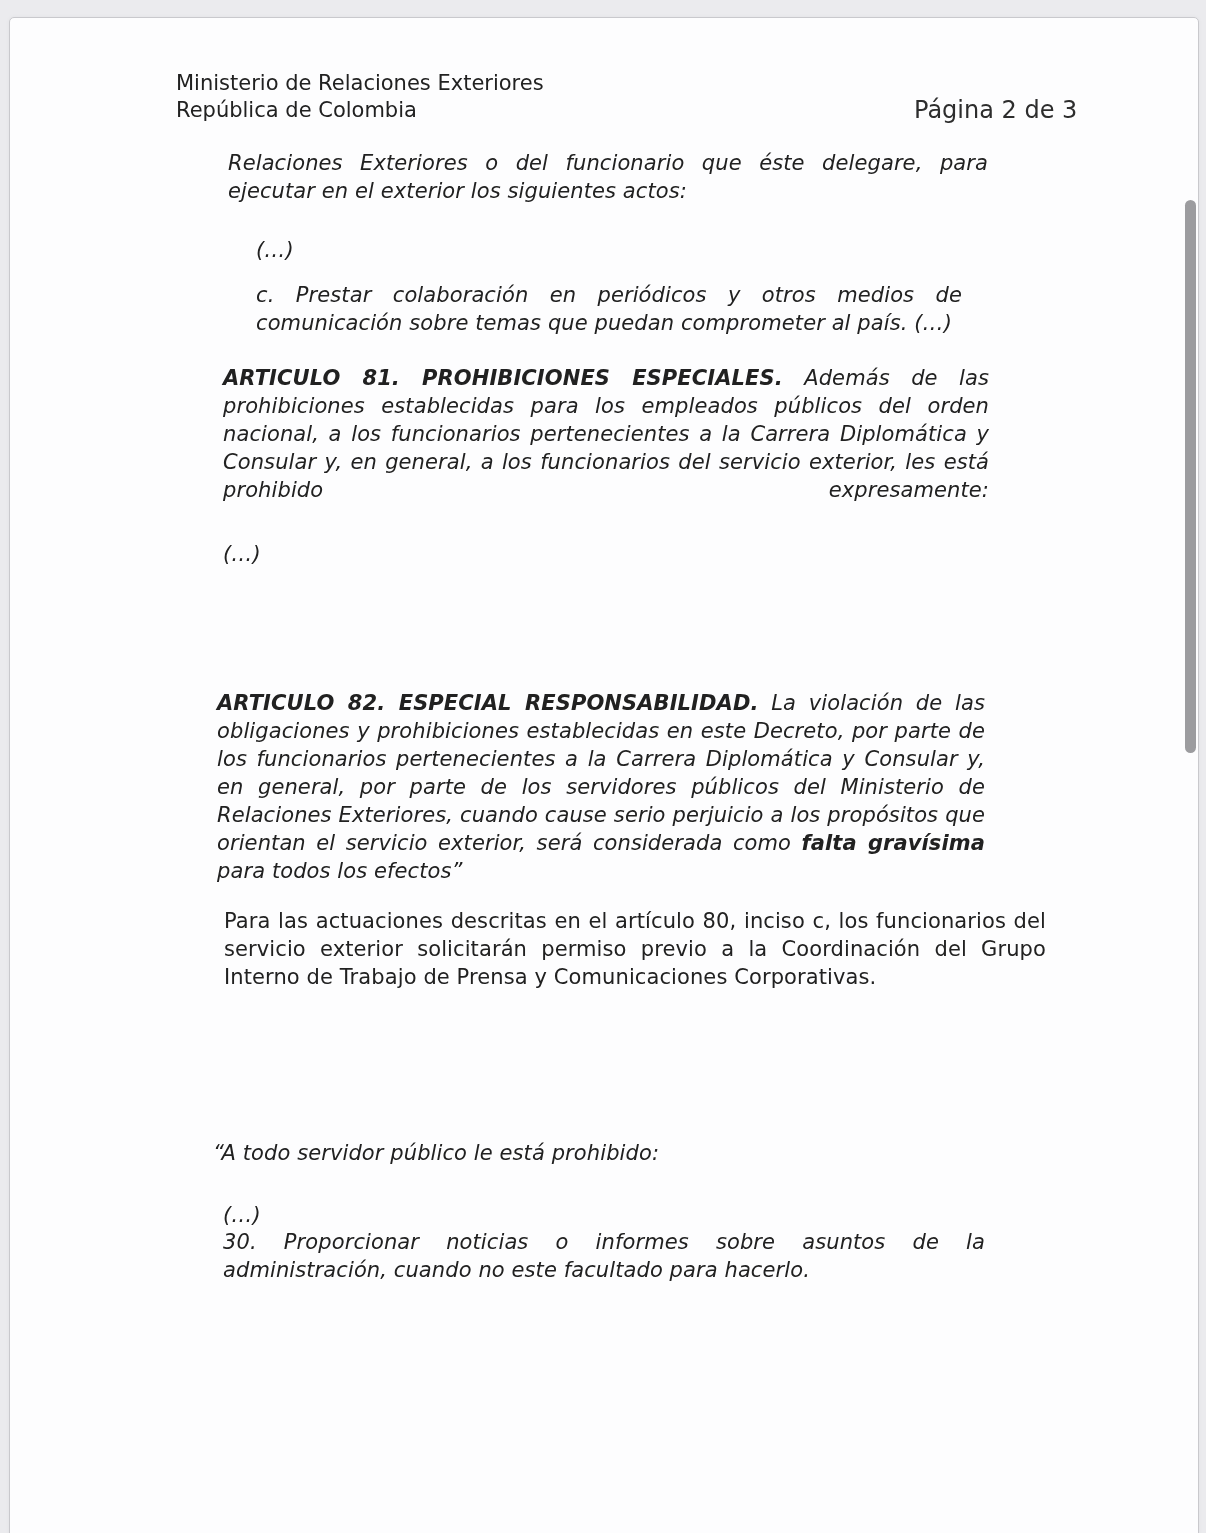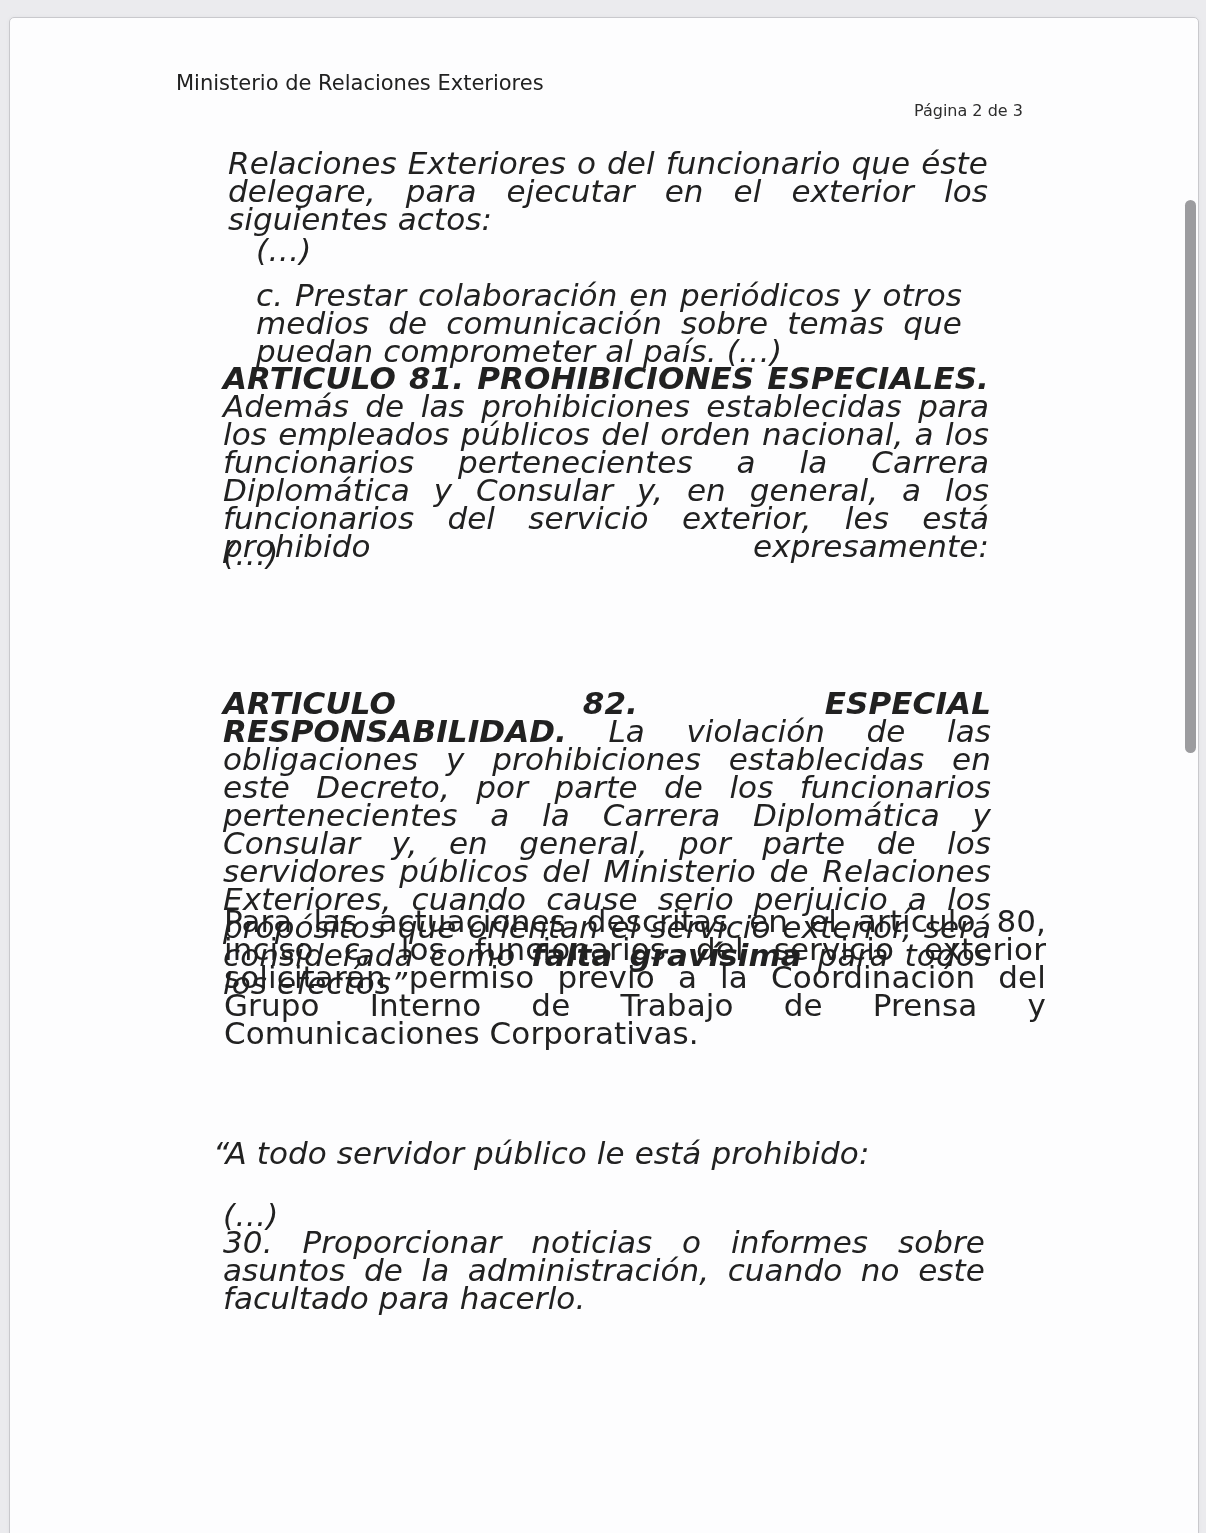--- a/index.html
+++ b/index.html
@@ -36,42 +36,42 @@
     left: 166px;
     top: 52px;
     font-size: 21px;
     line-height: 27px;
     color: #2d2d2d;
   }
   .hdr-page {
     position: absolute;
     left: 904px;
     top: 79px;
-    font-size: 16px;
+    font-size: 24px;
     line-height: 27px;
     color: #2d2d2d;
   }
   .para {
     position: absolute;
     margin: 0;
-    font-size: 31px;
+    font-size: 21px;
     line-height: 28px;
     text-align: justify;
     letter-spacing: 0.1px;
   }
   .it { font-style: italic; }
   .jlast { text-align-last: justify; }
   .bold-lead { font-weight: bold; }
   .p1       { left: 218px; top: 131px;  width: 760px; }
   .ell1     { left: 246px; top: 218px; }
   .p-c      { left: 246px; top: 263px;  width: 706px; }
   .p-art81  { left: 213px; top: 346px;  width: 766px; }
   .ell2     { left: 213px; top: 522px; }
   .p-i      { left: 213px; top: 550px;  width: 762px; }
-  .p-art82  { left: 213px; top: 671px;  width: 768px; }
+  .p-art82  { left: 207px; top: 671px;  width: 768px; }
   .p-para   { left: 214px; top: 889px;  width: 822px; }
   .p-asi    { left: 141px; top: 1034px; width: 897px; }
   .p-quote  { left: 203px; top: 1121px; width: 780px; text-align: left; }
   .ell3     { left: 213px; top: 1183px; }
   .p-30     { left: 213px; top: 1210px; width: 762px; }
   .scroll-thumb {
     position: absolute;
     left: 1185px;
     top: 192px;
     width: 11px;
@@ -81,20 +81,21 @@
   }
 </style>
 </head>
 <body>
 
 <div class="viewer">
   <div class="page">
 
     <div class="hdr">
       <div>Ministerio de Relaciones Exteriores</div>
+      <div>República de Colombia</div>
     </div>
     <div class="hdr-page">Página 2 de 3</div>
 
     <p class="para it p1">Relaciones Exteriores o del funcionario que éste delegare, para ejecutar en el exterior los siguientes actos:</p>
 
     <p class="para it ell1">(…)</p>
     <p class="para it p-c">c. Prestar colaboración en periódicos y otros medios de comunicación sobre temas que puedan comprometer al país. (…)</p>
 
     <p class="para it jlast p-art81"><b class="bold-lead">ARTICULO 81. PROHIBICIONES ESPECIALES.</b><span> Además de las prohibiciones establecidas para los empleados públicos del orden nacional, a los funcionarios pertenecientes a la Carrera Diplomática y Consular y, en general, a los funcionarios del servicio exterior, les está prohibido expresamente:</span></p>
 

